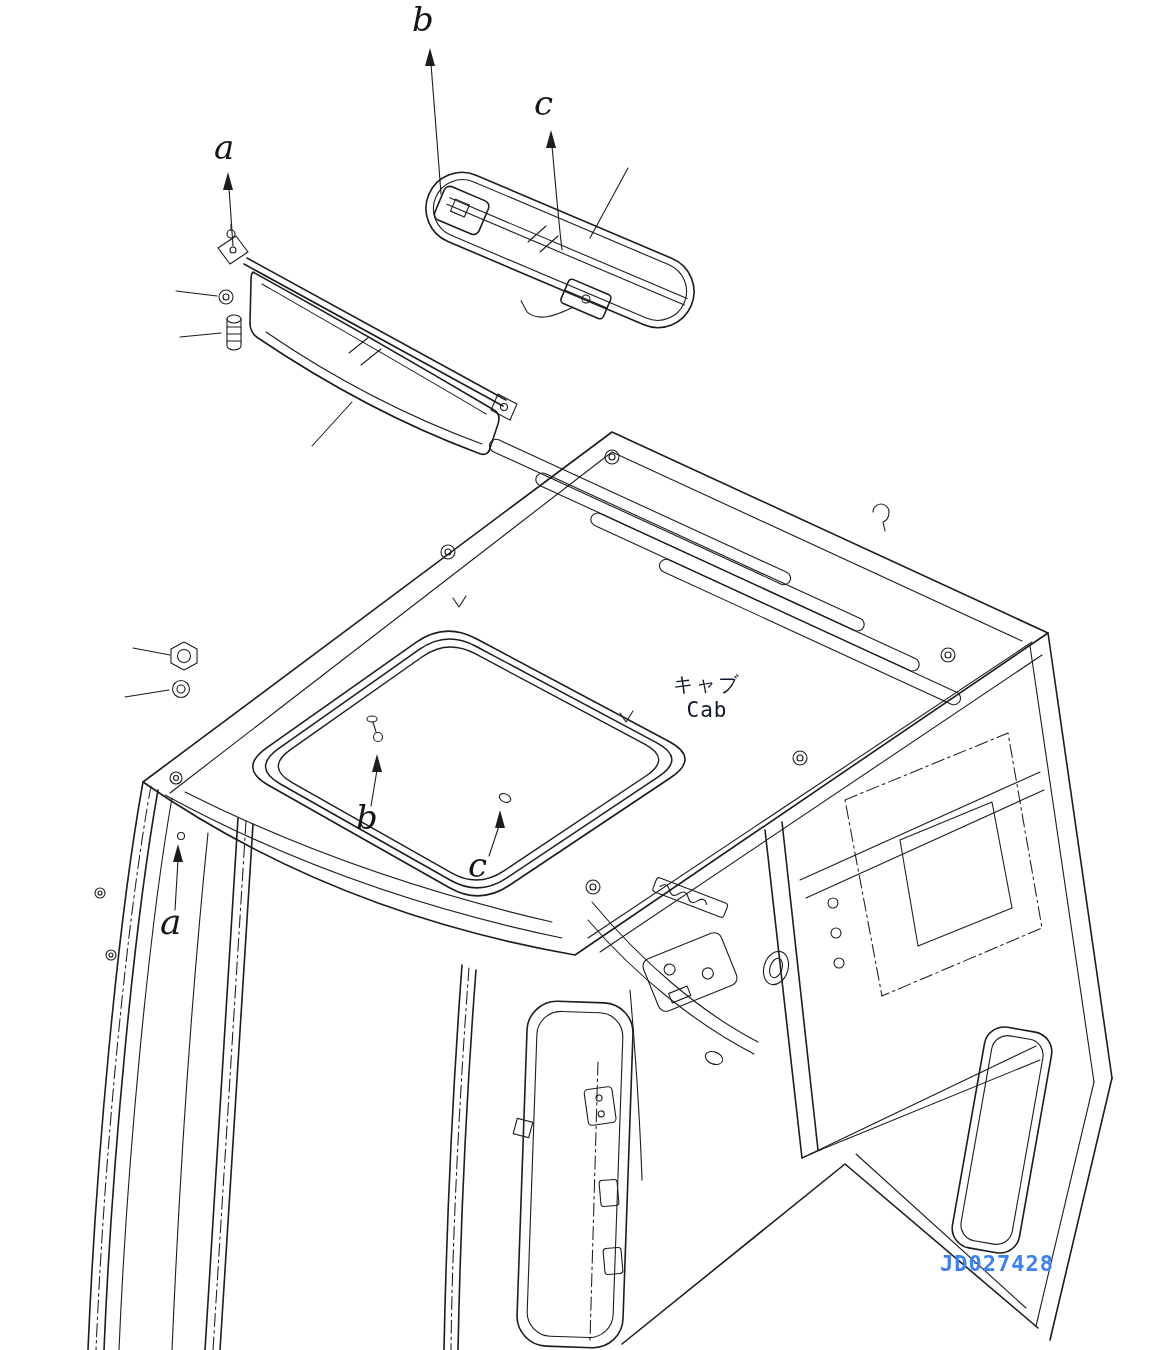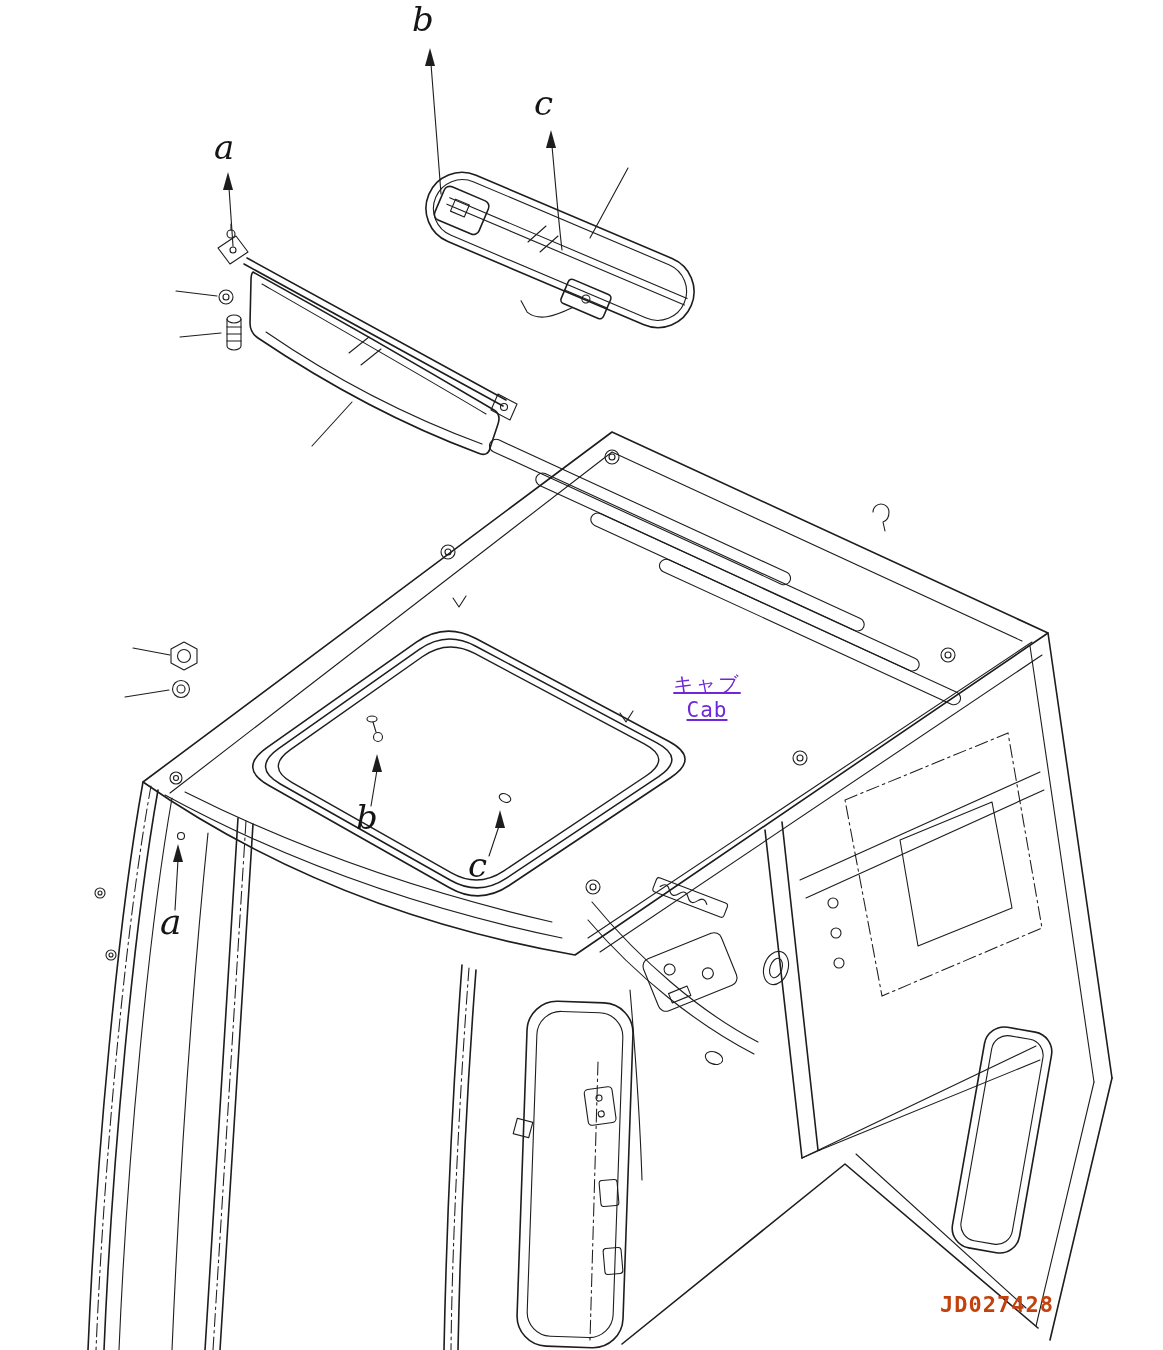--- a/index.html
+++ b/index.html
@@ -15,31 +15,30 @@
     position:absolute;
     font:italic 34px "DejaVu Serif",serif;
     color:#151515;
     line-height:1;
     user-select:none;
   }
   .cab-label{
     position:absolute;
     width:110px;
     text-align:center;
-    color:#6d28d9;
-    text-decoration:underline;
+    color:#0f172a;
   }
   .cab-label.ja{left:652px;top:671px;font:20px "DejaVu Sans",sans-serif;letter-spacing:2px;}
   .cab-label.en{left:652px;top:698px;font:21px "DejaVu Sans Mono",monospace;letter-spacing:1px;text-align:center;}
   .drawing-no{
     position:absolute;
-    left:940px;top:1292px;
+    left:940px;top:1251px;
     font:bold 22px "DejaVu Sans Mono",monospace;
     letter-spacing:1px;
-    color:#c2410c;
+    color:#3b82f6;
   }
   
   .ln{fill:none;stroke:#1d1d1d;stroke-width:1.6;stroke-linecap:round;stroke-linejoin:round;}
   .th{fill:none;stroke:#1d1d1d;stroke-width:1.1;stroke-linecap:round;stroke-linejoin:round;}
   .dd{fill:none;stroke:#1d1d1d;stroke-width:1.05;stroke-dasharray:13 4 2.5 4;stroke-linecap:round;}
   .ah{fill:#1d1d1d;stroke:none;}
 </style>
 </head>
 <body>
 

